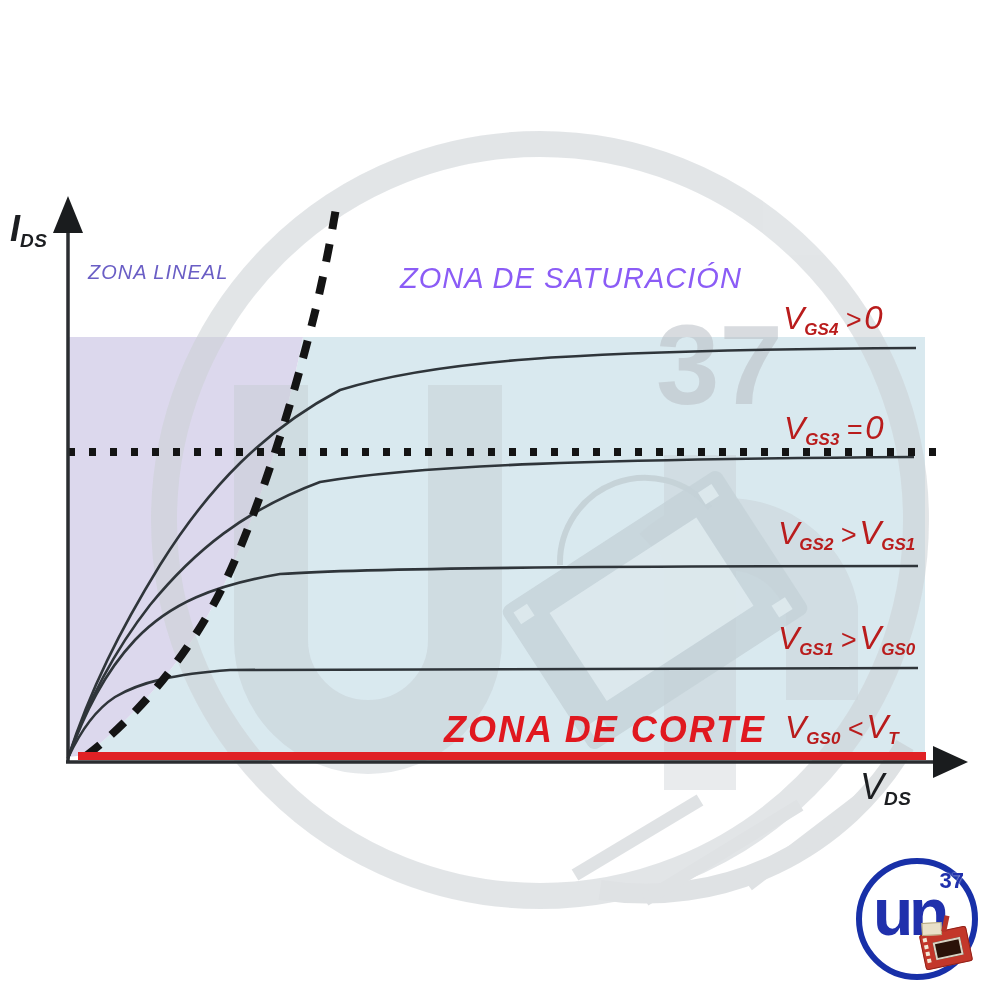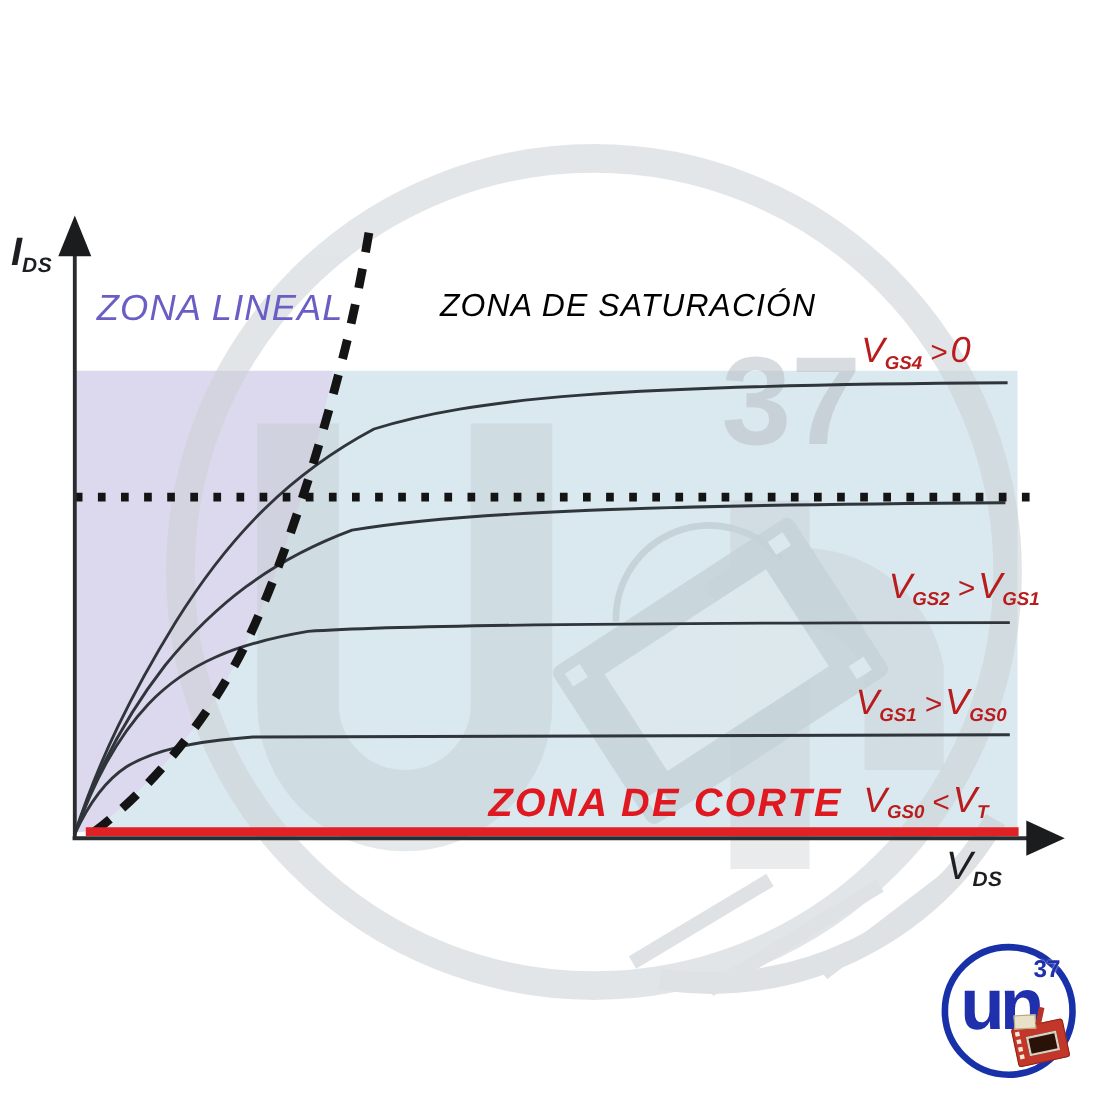--- a/index.html
+++ b/index.html
@@ -7,22 +7,22 @@
               font-family:"Liberation Sans", sans-serif; }
   #stage { position:relative; width:1000px; height:1000px; }
   #diagram { position:absolute; left:0; top:0; }
 
   .lbl { position:absolute; white-space:nowrap;font-style:italic; }
   .axis-lbl { color:#1c1e21; font-weight:700; }
   .axis-lbl .main { font-size:36px; }
   .axis-lbl sub { font-size:19px; font-weight:700; vertical-align:-6px; letter-spacing:0.5px; }
 
   .zone { letter-spacing:1px; }
-  .zone-linear     { color:#6a5ec5; font-size:33px; font-weight:400; }
-  .zone-saturation { color:#000000; font-size:29px; font-weight:400; }
+  .zone-linear     { color:#6a5ec5; font-size:20px; font-weight:400; }
+  .zone-saturation { color:#8b5cf6; font-size:29px; font-weight:400; }
   .zone-cutoff     { color:#e0181f; font-size:36px; font-weight:700; letter-spacing:2px; }
 
   .vlbl { color:#b91c1c; font-size:32px; font-weight:400; }
   .vlbl sub { font-size:17px; font-weight:700; vertical-align:-6px; }
   .vlbl .op { font-size:27px; padding:0 3px 0 7px; }
   .vlbl .rhs { font-size:33px; }
 
   
   .logo { position:absolute; left:856px; top:858px; width:122px; height:122px;
           background:#ffffff; border:6px solid #1830a8; border-radius:50%; }
@@ -100,21 +100,24 @@
     <span class="main">V</span><sub>DS</sub>
   </div>
 
   <div class="lbl zone zone-linear" style="left:88px; top:261px;">ZONA LINEAL</div>
   <div class="lbl zone zone-saturation" style="left:400px; top:262px;">ZONA DE SATURACIÓN</div>
   <div class="lbl zone zone-cutoff" style="left:444px; top:709px;">ZONA DE CORTE</div>
 
   <div class="lbl vlbl" style="left:783px; top:299px;">
     <span>V</span><sub>GS4</sub><span class="op">&gt;</span><span class="rhs">0</span><sub></sub>
   </div>
-  <div class="lbl vlbl" style="left:808px; top:514px;">
+  <div class="lbl vlbl" style="left:784px; top:409px;">
+    <span>V</span><sub>GS3</sub><span class="op">=</span><span class="rhs">0</span><sub></sub>
+  </div>
+  <div class="lbl vlbl" style="left:778px; top:514px;">
     <span>V</span><sub>GS2</sub><span class="op">&gt;</span><span class="rhs">V</span><sub>GS1</sub>
   </div>
   <div class="lbl vlbl" style="left:778px; top:619px;">
     <span>V</span><sub>GS1</sub><span class="op">&gt;</span><span class="rhs">V</span><sub>GS0</sub>
   </div>
   <div class="lbl vlbl" style="left:785px; top:708px;">
     <span>V</span><sub>GS0</sub><span class="op">&lt;</span><span class="rhs">V</span><sub>T</sub>
   </div>
 
   <div class="logo">

